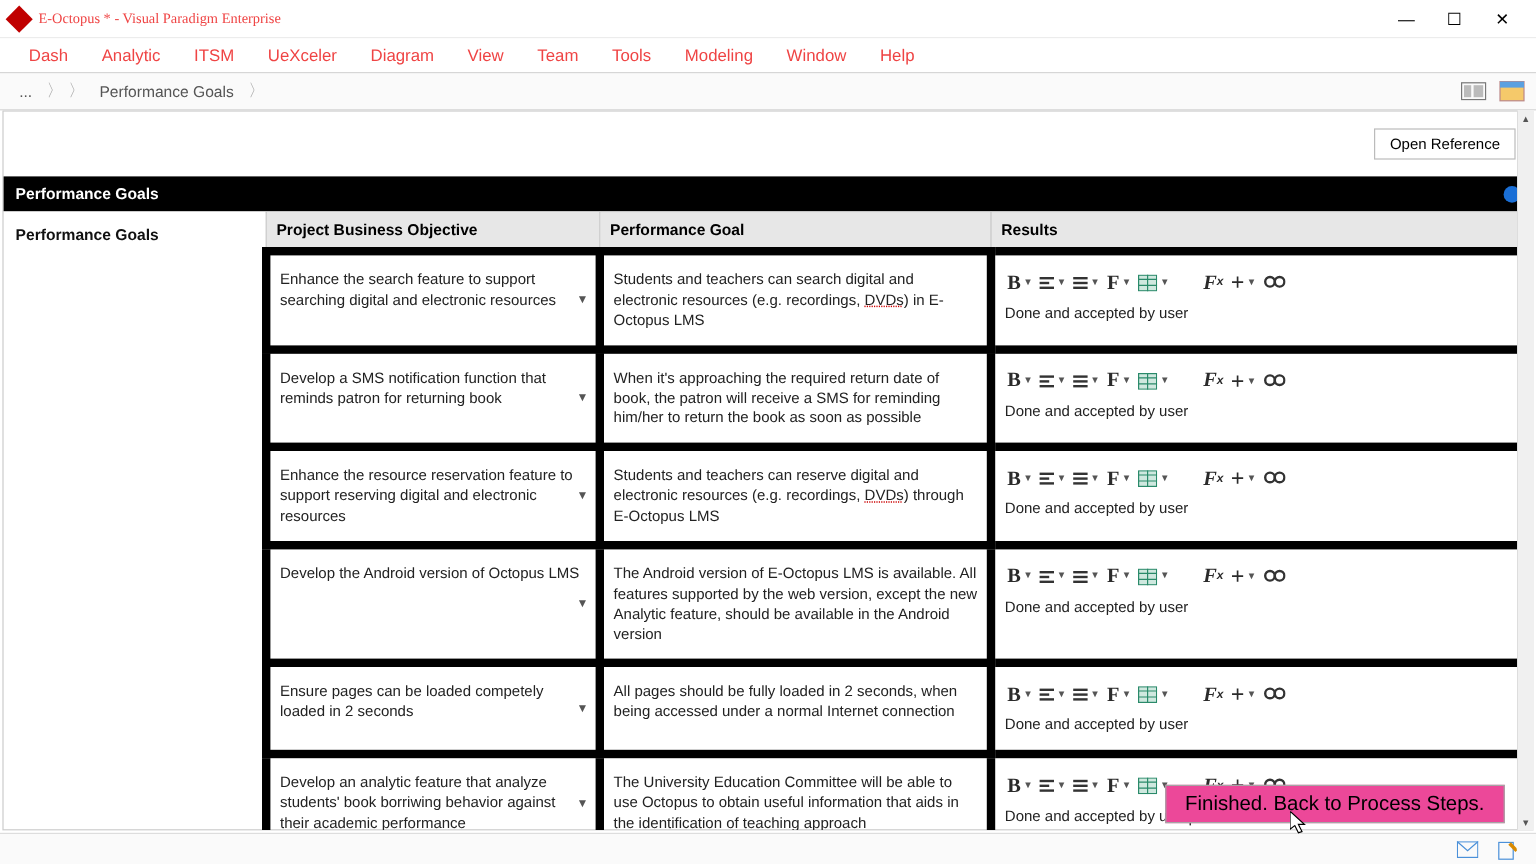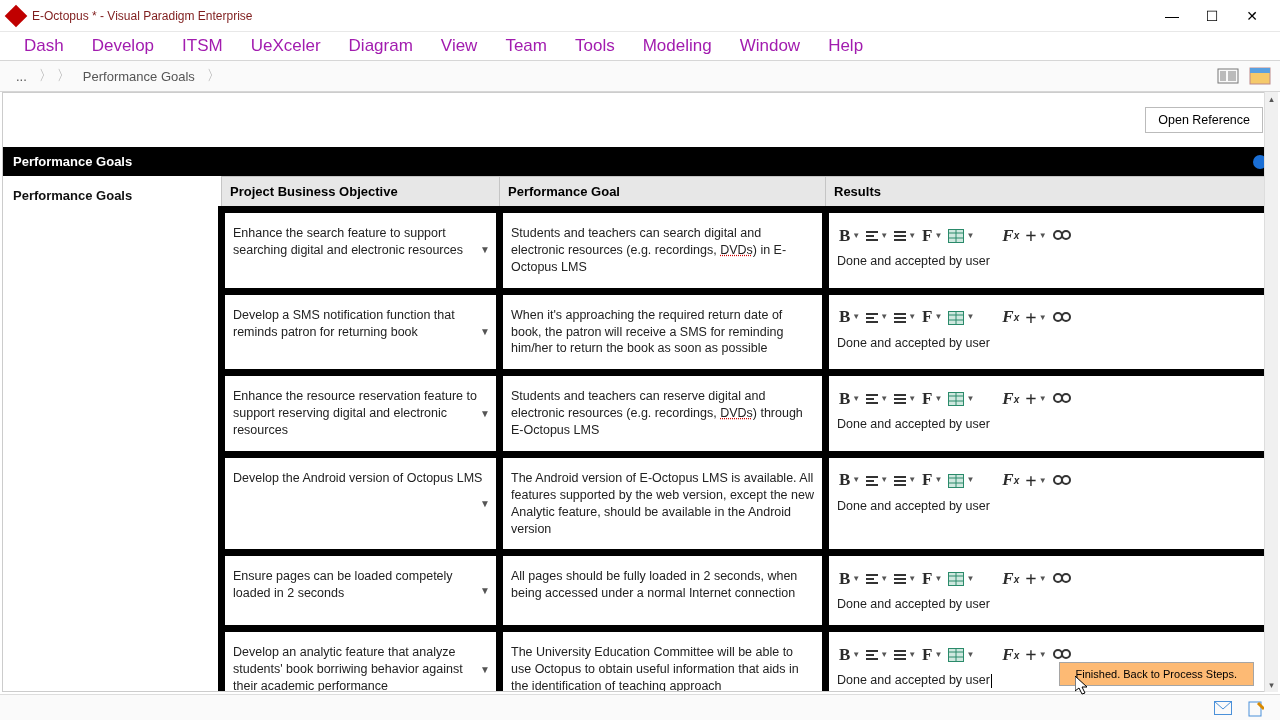--- a/index.html
+++ b/index.html
@@ -1,26 +1,26 @@
 <!DOCTYPE html>
 <html><head>
 <meta charset="utf-8">
 <style>
 * { box-sizing: border-box; margin: 0; padding: 0; font-family: "Segoe UI", Tahoma, sans-serif; }
 html, body { width: 1280px; height: 720px; overflow: hidden; background: #fff; }
 
 
 .titlebar { height: 32px; display: flex; align-items: center; padding: 0 8px; background: #fff; border-bottom: 1px solid #e8e8e8; }
 .titlebar .logo { width: 16px; height: 16px; background: #c00000; transform: rotate(45deg); margin-right: 8px; }
-.titlebar .title { font-size: 12px; color: #7f1d1d; flex: 1; }
+.titlebar .title { font-size: 12px; color: #ef4444; flex: 1; font-family: Liberation Serif, serif; }
 .titlebar .winbtn { width: 40px; height: 32px; display: flex; align-items: center; justify-content: center; font-size: 14px; cursor: pointer; }
 
 
 .menubar { height: 28px; display: flex; align-items: center; padding: 0 10px; background: #fff; }
-.menubar .menuitem { padding: 4px 14px; font-size: 17px; color: #a21caf; cursor: pointer; }
+.menubar .menuitem { padding: 4px 14px; font-size: 14px; color: #ef4444; cursor: pointer; }
 
 
 .breadcrumb-bar { height: 32px; display: flex; align-items: center; padding: 0 6px; border-top: 1px solid #d6d6d6; border-bottom: 1px solid #d6d6d6; background: #fafafa; }
 .breadcrumb-bar .crumb { font-size: 13px; color: #555; padding: 2px 10px; }
 .breadcrumb-bar .sep { color: #aaa; font-size: 14px; padding: 0 2px; }
 .breadcrumb-bar .spacer { flex: 1; }
 .bc-icon { width: 28px; height: 24px; display:flex; align-items:center; justify-content:center; margin-left:4px; }
 
 
 .content { position: absolute; top: 92px; bottom: 28px; left: 2px; right: 2px; border: 1px solid #ccc; background: #fff; display: flex; flex-direction: column; }
@@ -49,21 +49,21 @@
 .tbtn .drop { font-size: 8px; margin-left: 2px; color: #555; }
 .tbtn.fx { font-style: italic; font-family: serif; }
 .tbtn.plus { font-size: 20px; line-height: 1; }
 .result-text { font-size: 12.5px; }
 .cursor-bar { display:inline-block; width:1px; height:14px; background:#000; vertical-align:middle; margin-left:1px; }
 
 .underline-dotted { text-decoration: underline dotted #c00; }
 
 
 .footerbar { position:absolute; left:2px; right:18px; display:flex; justify-content:flex-end; padding: 4px 8px; bottom: 30px; }
-.back-btn { border:1px solid #a5a5a5; background:#fdba74; padding:5px 16px; font-size:11px; cursor:pointer; }
+.back-btn { border:1px solid #a5a5a5; background:#ec4899; padding:5px 16px; font-size:17px; cursor:pointer; }
 
 .scroll-right { position:absolute; right:2px; top:92px; bottom:28px; width:14px; background:#f0f0f0; border-left:1px solid #ddd; display:flex; flex-direction:column; justify-content:space-between; align-items:center; font-size:9px; color:#555; }
 .scroll-right .arrow { padding:2px 0; }
 
 .statusbar { position:absolute; bottom:0; left:0; right:0; height:26px; display:flex; align-items:center; justify-content:flex-end; gap:16px; padding:0 14px; border-top:1px solid #ddd; background:#fafafa; }
 .statusbar .sicon { width:18px; height:14px; }
 
 .mouse-cursor { position:absolute; left:1075px; top:676px; pointer-events:none; font-size:16px; color:#000; }
 </style>
 </head>
@@ -72,21 +72,21 @@
 <div class="titlebar">
   <div class="logo"></div>
   <div class="title">E-Octopus * - Visual Paradigm Enterprise</div>
   <div class="winbtn">—</div>
   <div class="winbtn">☐</div>
   <div class="winbtn">✕</div>
 </div>
 
 <div class="menubar">
   <div class="menuitem">Dash</div>
-  <div class="menuitem">Develop</div>
+  <div class="menuitem">Analytic</div>
   <div class="menuitem">ITSM</div>
   <div class="menuitem">UeXceler</div>
   <div class="menuitem">Diagram</div>
   <div class="menuitem">View</div>
   <div class="menuitem">Team</div>
   <div class="menuitem">Tools</div>
   <div class="menuitem">Modeling</div>
   <div class="menuitem">Window</div>
   <div class="menuitem">Help</div>
 </div>

